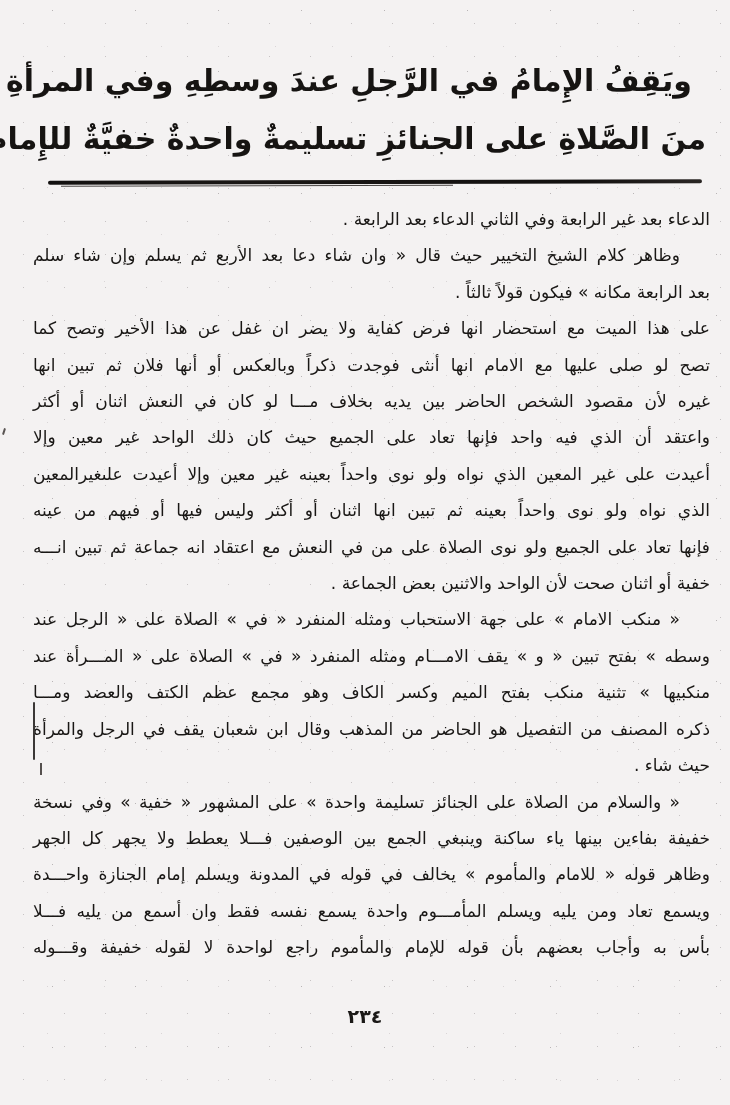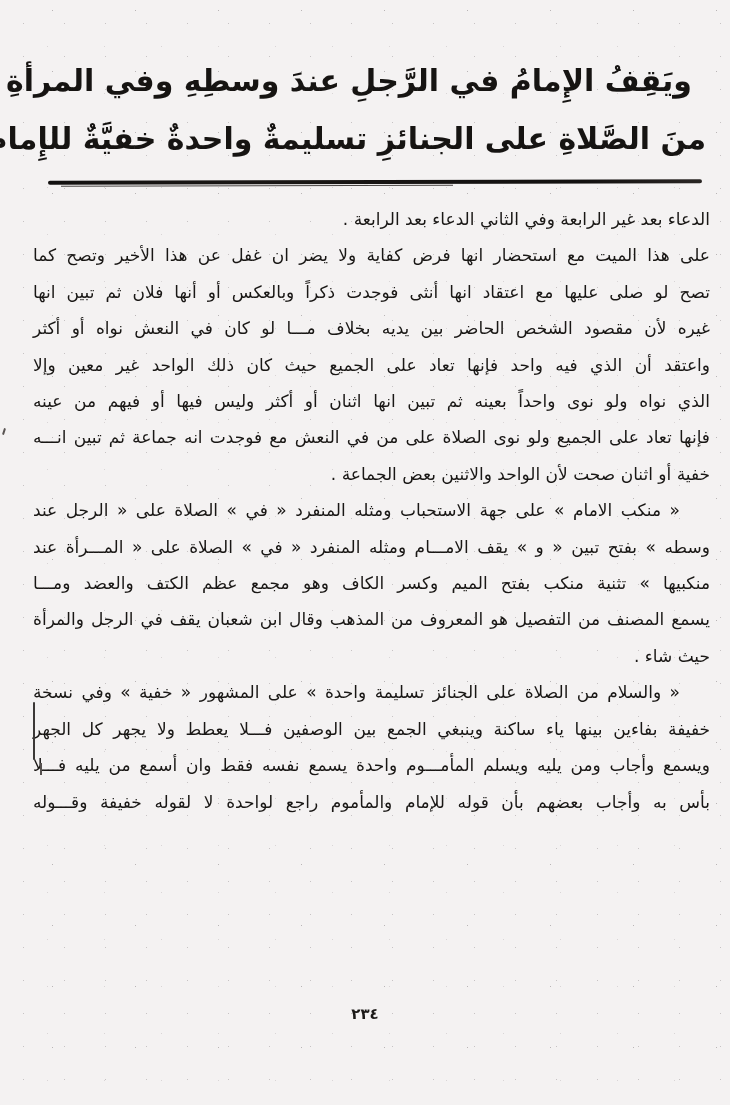--- a/index.html
+++ b/index.html
@@ -79,21 +79,21 @@
     text-align: justify;
     text-align-last: justify;
   }
   .line.indent { padding-right: 30px; }
   .page-number {
     position: absolute;
     top: 1005px;
     left: 0;
     width: 730px;
     text-align: center;
-    font-size: 15px;
+    font-size: 19px;
     font-weight: bold;
     letter-spacing: 3px;
     color: #1b1917;
   }
   .artifact-vline {
     position: absolute;
     left: 33px;
     top: 702px;
     width: 2px;
     height: 58px;
@@ -127,35 +127,39 @@
   <div class="header">
     <div class="hline hline1">ويَقِفُ الإِمامُ في الرَّجلِ عندَ وسطِهِ وفي المرأةِ عندَ منكبَيها والسَّلامُ</div>
     <div class="hline hline2">منَ الصَّلاةِ على الجنائزِ تسليمةٌ واحدةٌ خفيَّةٌ للإِمامِ والمأمومِ</div>
   </div>
 
   <div class="divider"></div>
 
   <div class="body-text">
 
   <div class="line">الدعاء بعد غير الرابعة وفي الثاني الدعاء بعد الرابعة .</div>
+      <div class="line indent just">وظاهر كلام الشيخ التخيير حيث قال « وان شاء دعا بعد الأربع ثم يسلم وإن شاء سلم</div>
+      <div class="line">بعد الرابعة مكانه » فيكون قولاً ثالثاً .</div>
       <div class="line just">على هذا الميت مع استحضار انها فرض كفاية ولا يضر ان غفل عن هذا الأخير وتصح كما</div>
-      <div class="line just">تصح لو صلى عليها مع اعتقاد انها أنثى فوجدت ذكراً وبالعكس أو أنها فلان ثم تبين انها</div>
-      <div class="line just">غيره لأن مقصود الشخص الحاضر بين يديه بخلاف مـــا لو كان في النعش نواه أو أكثر</div>
+      <div class="line just">تصح لو صلى عليها مع الامام انها أنثى فوجدت ذكراً وبالعكس أو أنها فلان ثم تبين انها</div>
+      <div class="line just">غيره لأن مقصود الشخص الحاضر بين يديه بخلاف مـــا لو كان في النعش اثنان أو أكثر</div>
       <div class="line just">واعتقد أن الذي فيه واحد فإنها تعاد على الجميع حيث كان ذلك الواحد غير معين وإلا</div>
+      <div class="line just">أعيدت على غير المعين الذي نواه ولو نوى واحداً بعينه غير معين وإلا أعيدت علىغيرالمعين</div>
       <div class="line just">الذي نواه ولو نوى واحداً بعينه ثم تبين انها اثنان أو أكثر وليس فيها أو فيهم من عينه</div>
-      <div class="line just">فإنها تعاد على الجميع ولو نوى الصلاة على من في النعش مع فوجدت انه جماعة ثم تبين انـــه</div>
+      <div class="line just">فإنها تعاد على الجميع ولو نوى الصلاة على من في النعش مع اعتقاد انه جماعة ثم تبين انـــه</div>
       <div class="line">خفية أو اثنان صحت لأن الواحد والاثنين بعض الجماعة .</div>
       <div class="line indent just">« منكب الامام » على جهة الاستحباب ومثله المنفرد « في » الصلاة على « الرجل عند</div>
       <div class="line just">وسطه » بفتح تبين « و » يقف الامـــام ومثله المنفرد « في » الصلاة على « المـــرأة عند</div>
       <div class="line just">منكبيها » تثنية منكب بفتح الميم وكسر الكاف وهو مجمع عظم الكتف والعضد ومـــا</div>
-      <div class="line just">يسمع المصنف من التفصيل هو المعروف من المذهب وقال ابن شعبان يقف في الرجل والمرأة</div>
+      <div class="line just">ذكره المصنف من التفصيل هو الحاضر من المذهب وقال ابن شعبان يقف في الرجل والمرأة</div>
       <div class="line">حيث شاء .</div>
       <div class="line indent just">« والسلام من الصلاة على الجنائز تسليمة واحدة » على المشهور « خفية » وفي نسخة</div>
       <div class="line just">خفيفة بفاءين بينها ياء ساكنة وينبغي الجمع بين الوصفين فـــلا يعطط ولا يجهر كل الجهر</div>
-      <div class="line just">ويسمع وأجاب ومن يليه ويسلم المأمـــوم واحدة يسمع نفسه فقط وان أسمع من يليه فـــلا</div>
+      <div class="line just">وظاهر قوله « للامام والمأموم » يخالف في قوله في المدونة ويسلم إمام الجنازة واحـــدة</div>
+      <div class="line just">ويسمع تعاد ومن يليه ويسلم المأمـــوم واحدة يسمع نفسه فقط وان أسمع من يليه فـــلا</div>
       <div class="line just">بأس به وأجاب بعضهم بأن قوله للإمام والمأموم راجع لواحدة لا لقوله خفيفة وقـــوله</div>
     </div>
 
   <div class="artifact-vline"></div>
   <div class="artifact-tick"></div>
   <div class="artifact-mark"></div>
 
   <div class="page-number">٢٣٤</div>
 
 </div>

